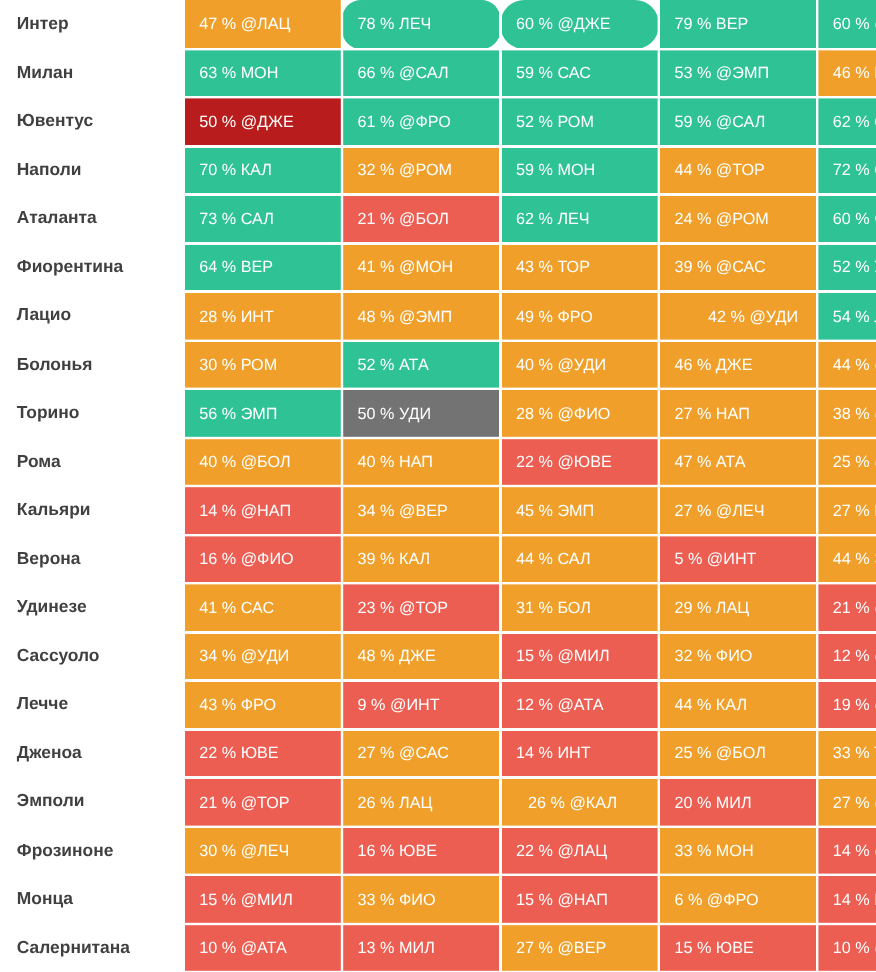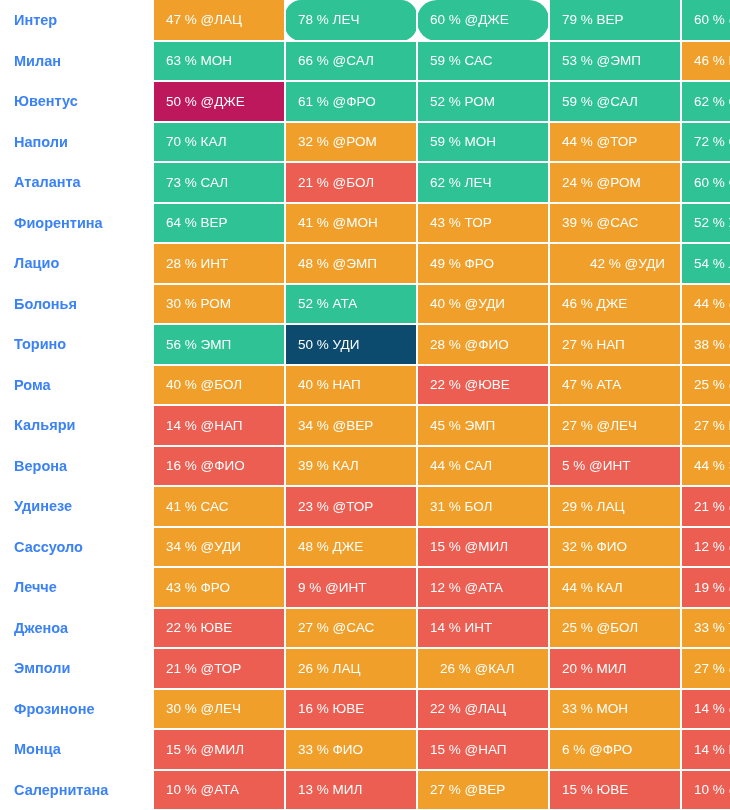--- a/index.html
+++ b/index.html
@@ -19,21 +19,21 @@
     table-layout: fixed;
   }
   table.grid tr {
     height: 40.5px;
   }
   td.team {
     width: 140px;
     padding: 0 0 0 14px;
     font-size: 14.5px;
     font-weight: bold;
-    color: #3b82f6;
+    color: #404040;
     background: #ffffff;
     vertical-align: middle;
     white-space: nowrap;
     overflow: hidden;
   }
   td.cell {
     width: 118px;
     padding: 0 0 0 12px;
     font-size: 13.5px;
     color: #ffffff;
@@ -60,21 +60,21 @@
       <tr>
         <td class="team">Милан</td>
         <td class="cell" style="background-color: rgb(46, 194, 149);">63 % МОН</td>
         <td class="cell" style="background-color: rgb(46, 194, 149);">66 % @САЛ</td>
         <td class="cell" style="background-color: rgb(46, 194, 149);">59 % САС</td>
         <td class="cell" style="background-color: rgb(46, 194, 149);">53 % @ЭМП</td>
         <td class="cell" style="background-color: rgb(240, 160, 42);">46 % РОМ</td>
       </tr>
       <tr>
         <td class="team">Ювентус</td>
-        <td class="cell" style="background-color: #be185d;">50 % @ДЖЕ</td>
+        <td class="cell" style="background-color: #b91c1c;">50 % @ДЖЕ</td>
         <td class="cell" style="background-color: rgb(46, 194, 149);">61 % @ФРО</td>
         <td class="cell" style="background-color: rgb(46, 194, 149);">52 % РОМ</td>
         <td class="cell" style="background-color: rgb(46, 194, 149);">59 % @САЛ</td>
         <td class="cell" style="background-color: rgb(46, 194, 149);">62 % САС</td>
       </tr>
       <tr>
         <td class="team">Наполи</td>
         <td class="cell" style="background-color: rgb(46, 194, 149);">70 % КАЛ</td>
         <td class="cell" style="background-color: rgb(240, 160, 42);">32 % @РОМ</td>
         <td class="cell" style="background-color: rgb(46, 194, 149);">59 % МОН</td>
@@ -109,21 +109,21 @@
         <td class="team">Болонья</td>
         <td class="cell" style="background-color: rgb(240, 160, 42);">30 % РОМ</td>
         <td class="cell" style="background-color: rgb(46, 194, 149);">52 % АТА</td>
         <td class="cell" style="background-color: rgb(240, 160, 42);">40 % @УДИ</td>
         <td class="cell" style="background-color: rgb(240, 160, 42);">46 % ДЖЕ</td>
         <td class="cell" style="background-color: rgb(240, 160, 42);">44 % @КАЛ</td>
       </tr>
       <tr>
         <td class="team">Торино</td>
         <td class="cell" style="background-color: rgb(46, 194, 149);">56 % ЭМП</td>
-        <td class="cell" style="background-color: #0c4a6e;">50 % УДИ</td>
+        <td class="cell" style="background-color: #737373;">50 % УДИ</td>
         <td class="cell" style="background-color: rgb(240, 160, 42);">28 % @ФИО</td>
         <td class="cell" style="background-color: rgb(240, 160, 42);">27 % НАП</td>
         <td class="cell" style="background-color: rgb(240, 160, 42);">38 % @ДЖЕ</td>
       </tr>
       <tr>
         <td class="team">Рома</td>
         <td class="cell" style="background-color: rgb(240, 160, 42);">40 % @БОЛ</td>
         <td class="cell" style="background-color: rgb(240, 160, 42);">40 % НАП</td>
         <td class="cell" style="background-color: rgb(236, 93, 82);">22 % @ЮВЕ</td>
         <td class="cell" style="background-color: rgb(240, 160, 42);">47 % АТА</td>

